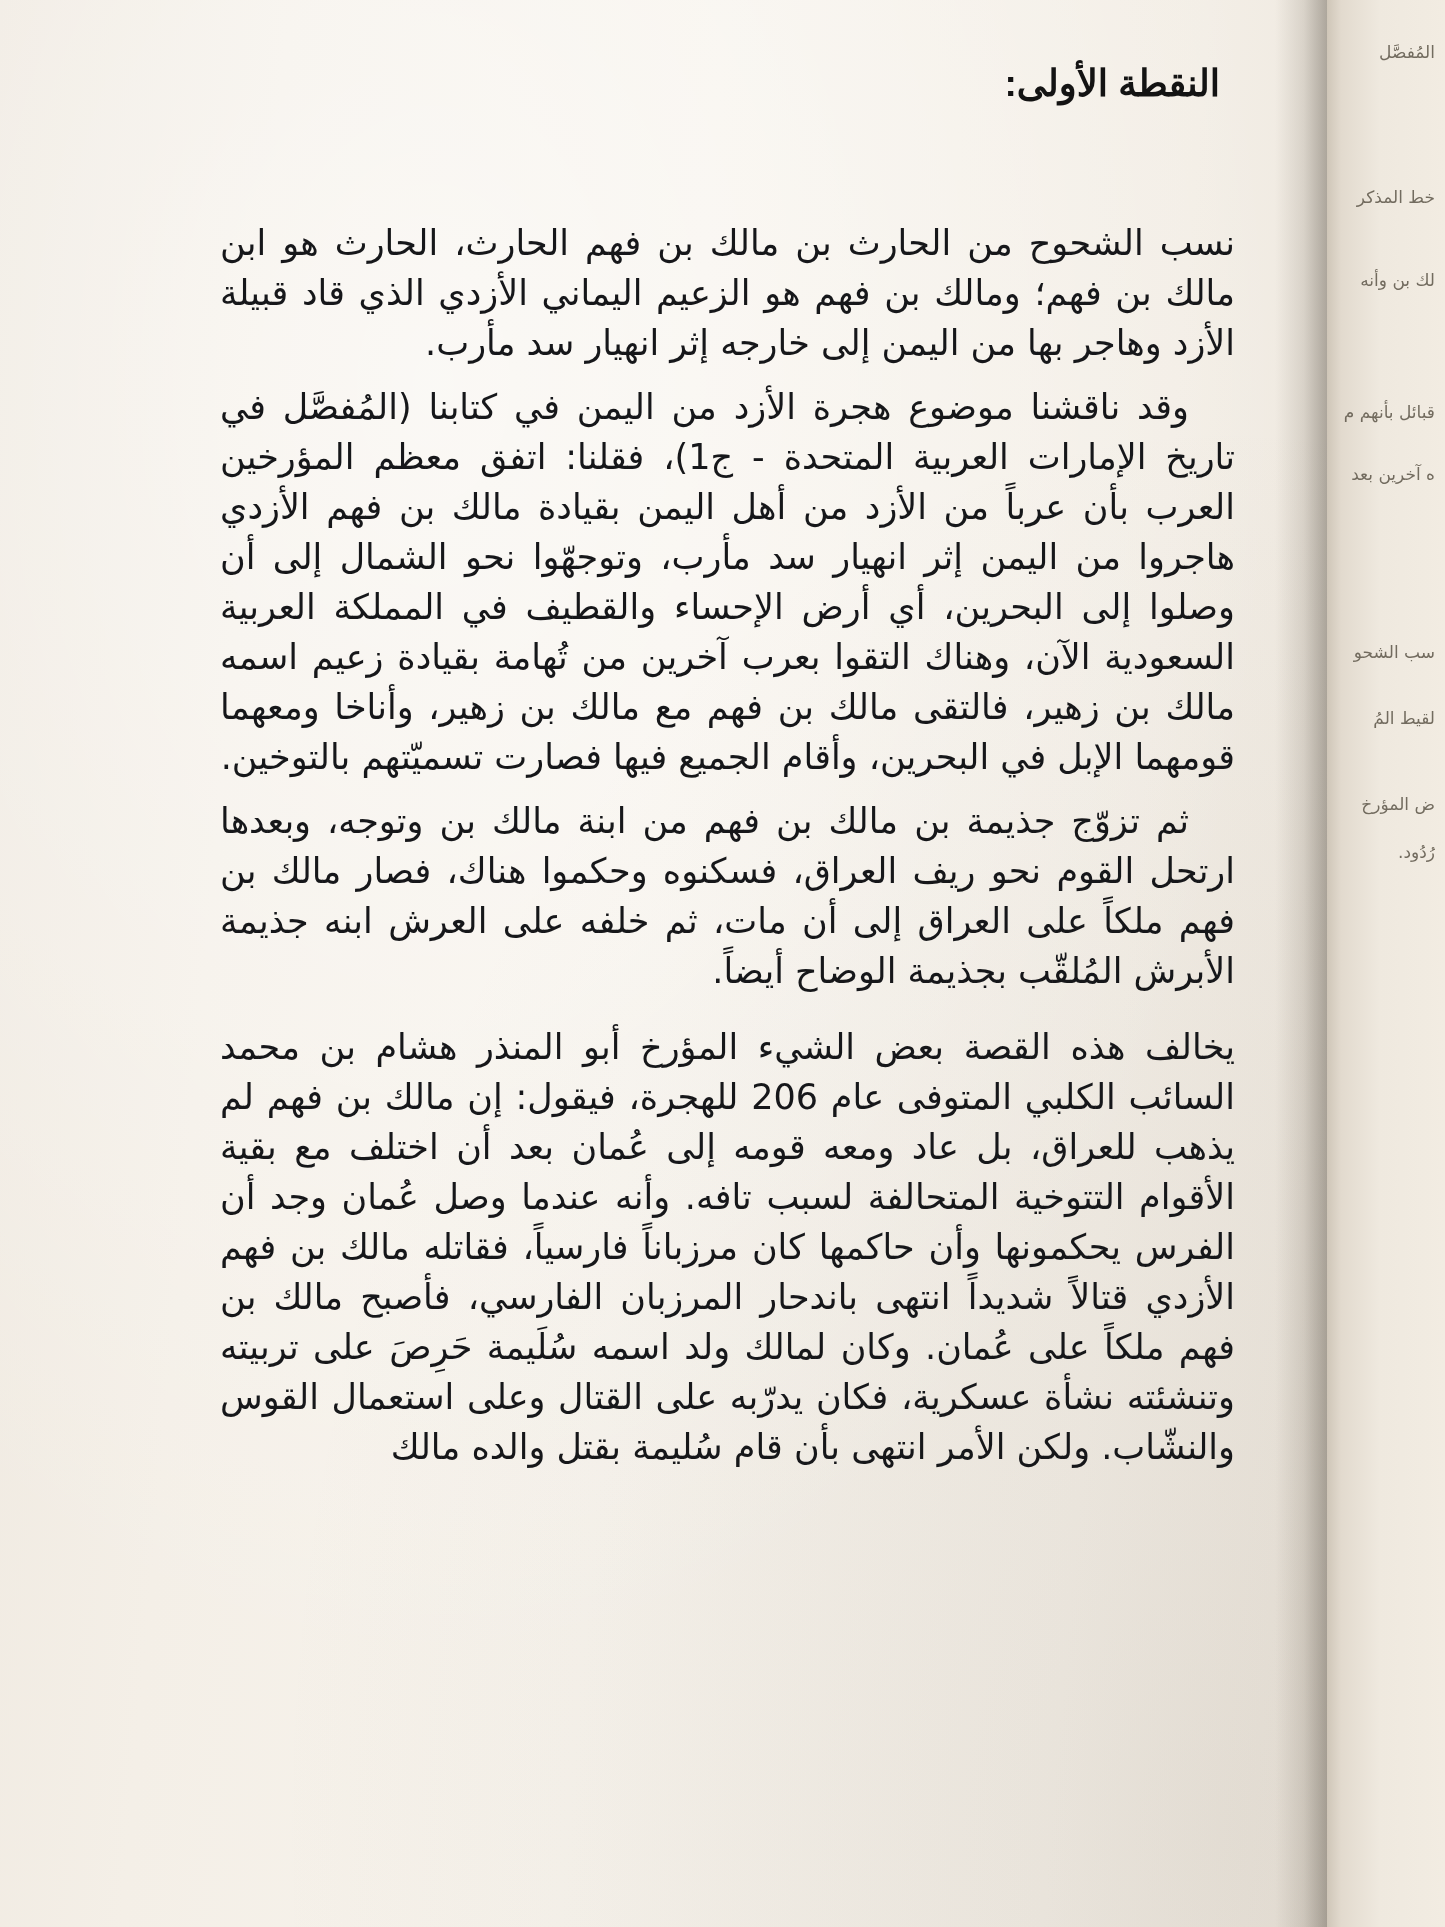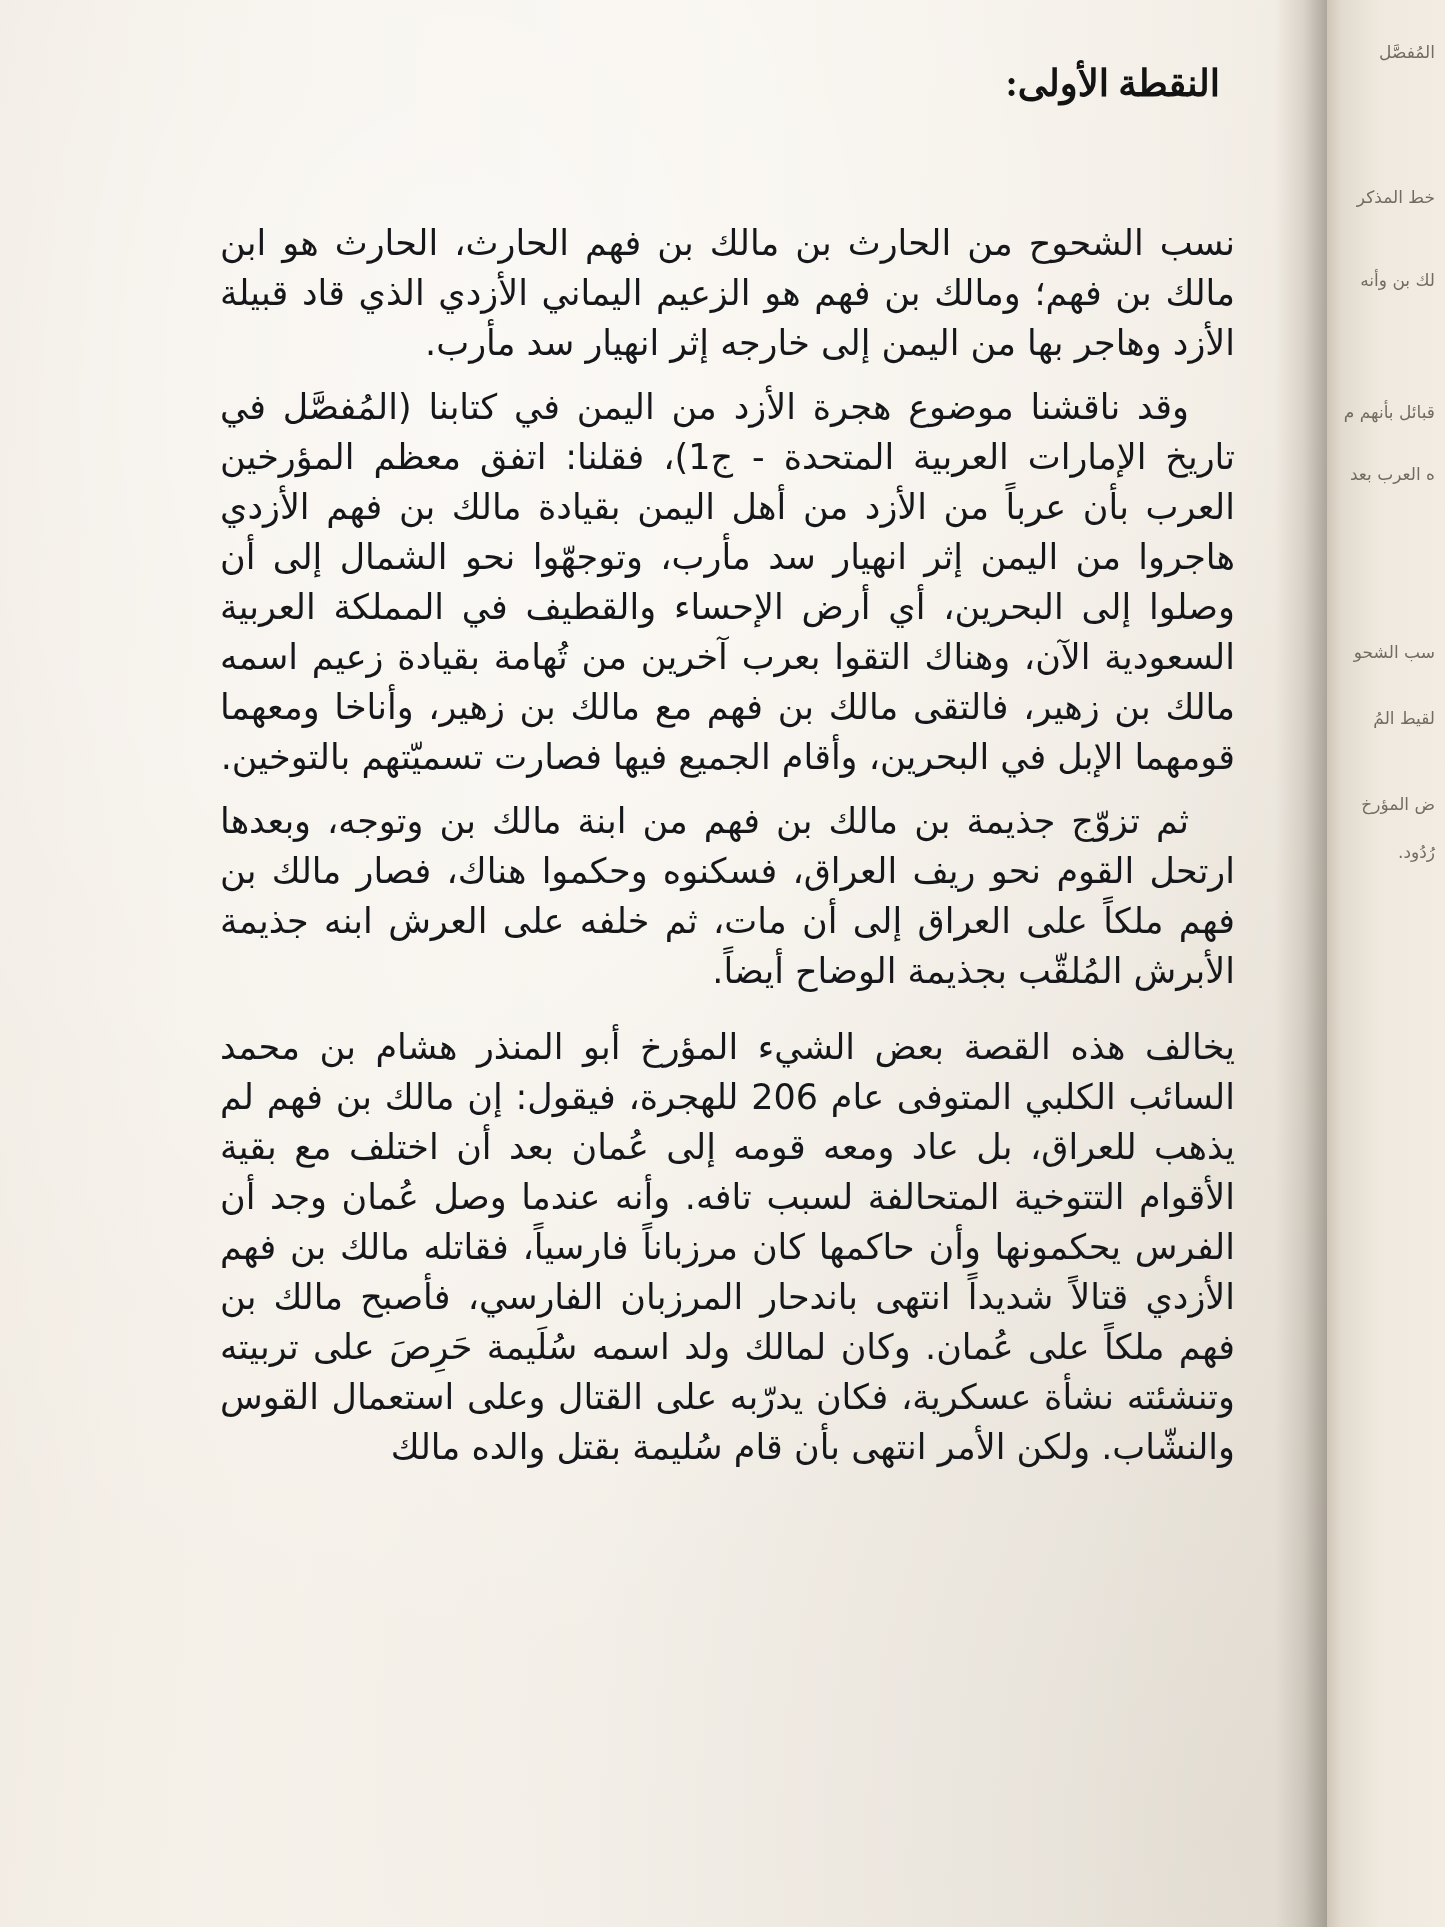--- a/index.html
+++ b/index.html
@@ -73,21 +73,21 @@
     right: 170px;
     width: 1070px;
     height: 1927px;
     padding: 0;
   }
 
   #section-heading {
     position: absolute;
     top: 62px;
     right: 55px;
-    font-family: Liberation Serif, serif;
+    font-family: Liberation Sans, sans-serif;
     font-weight: bold;
     font-size: 37px;
     color: #131313;
     letter-spacing: 0px;
   }
 
   #body-text {
     position: absolute;
     top: 218px;
     right: 40px;
@@ -159,21 +159,21 @@
 
   </div>
 
   <div id="gutter-shadow"></div>
 
   <div id="gutter-page">
     <div class="gutter-line" style="top:40px;">المُفصَّل</div>
     <div class="gutter-line" style="top:185px;">خط المذكر</div>
     <div class="gutter-line" style="top:268px;">لك بن وأنه</div>
     <div class="gutter-line" style="top:400px;">قبائل بأنهم م</div>
-    <div class="gutter-line" style="top:462px;">ه العرب بعد</div>
+    <div class="gutter-line" style="top:462px;">ه آخرين بعد</div>
     <div class="gutter-line" style="top:640px;">سب الشحو</div>
     <div class="gutter-line" style="top:706px;">لقيط المُ</div>
     <div class="gutter-line" style="top:792px;">ض المؤرخ</div>
     <div class="gutter-line" style="top:840px;">رُدُود.</div>
   </div>
 
 
 </div>
 
 </body></html>

